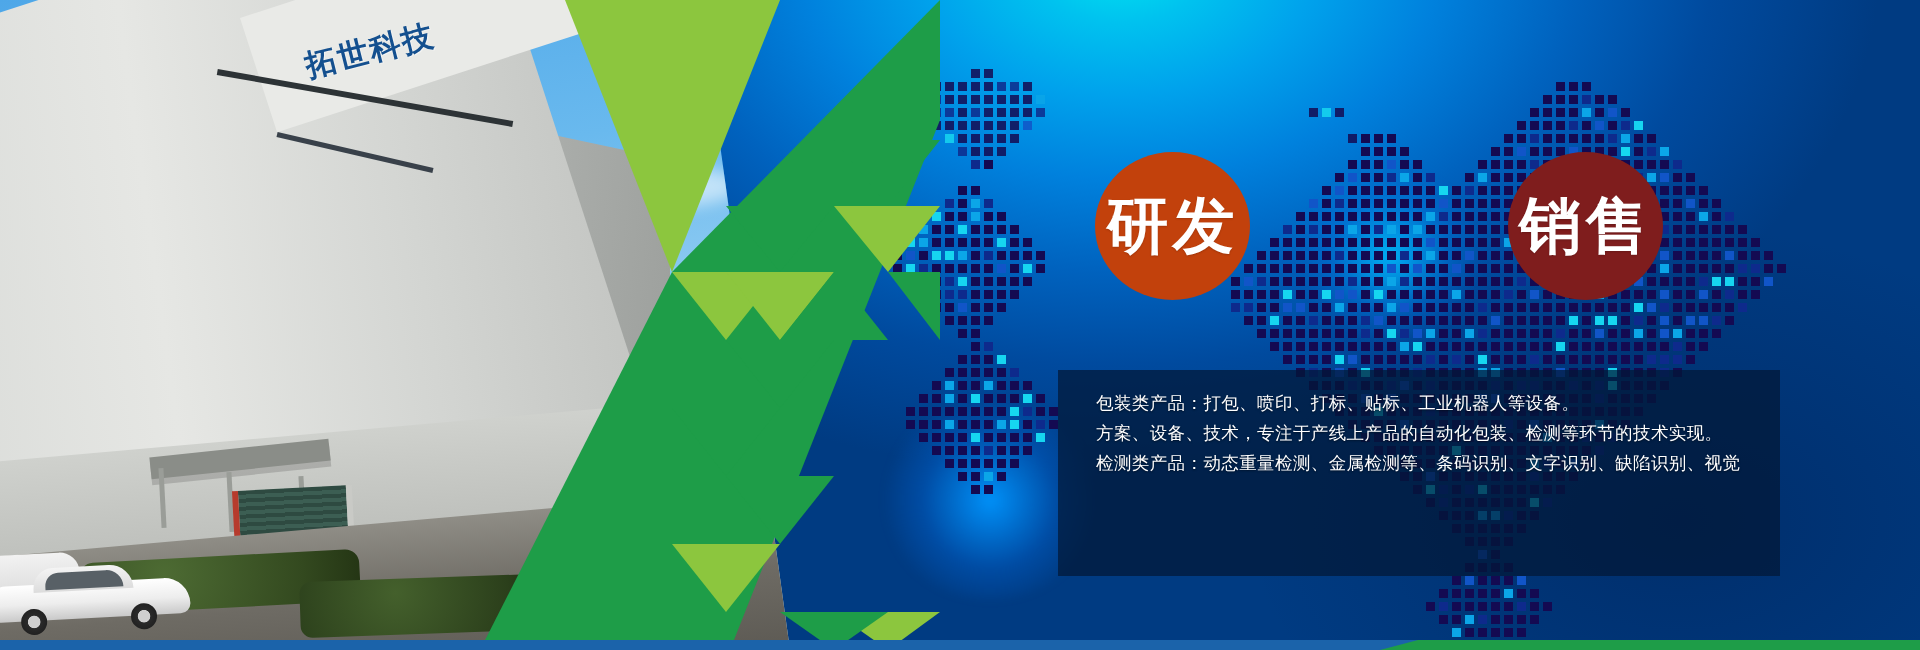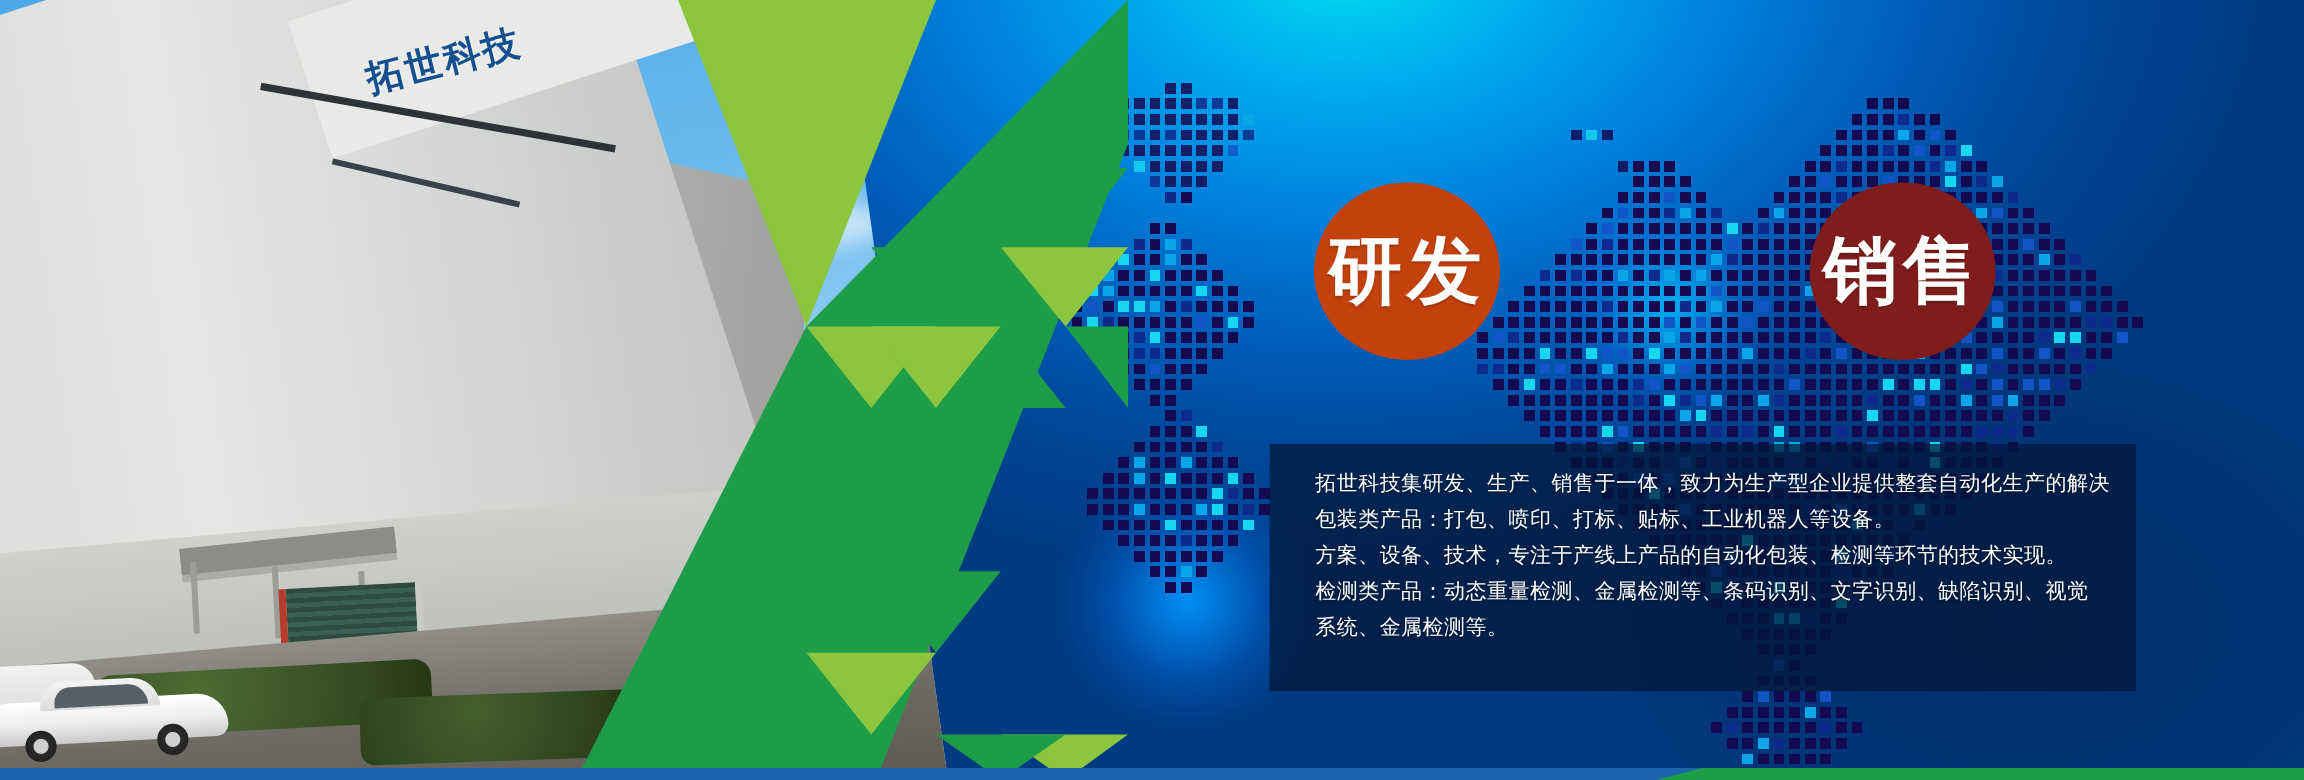--- a/index.html
+++ b/index.html
@@ -1502,25 +1502,23 @@
 
   <div class="circle" id="circle-rd" style="background: #c2410c;">
     <span>研发</span>
   </div>
   <div class="circle" id="circle-sale" style="background: #7f1d1d;">
     <span>销售</span>
   </div>
 
   <div id="info-panel"></div>
   <div id="info-lines">
-    <p>拓世科技集研发、生产、销售于一体，致力为生产型企业提供整套自动化生产的解决</p>
     <p>包装类产品：打包、喷印、打标、贴标、工业机器人等设备。</p>
     <p>方案、设备、技术，专注于产线上产品的自动化包装、检测等环节的技术实现。</p>
     <p>检测类产品：动态重量检测、金属检测等、条码识别、文字识别、缺陷识别、视觉</p>
-    <p>系统、金属检测等。</p>
   </div>
 
   <div id="bottom-band">
     <svg id="bottom-band-green" viewBox="0 0 1920 10" preserveAspectRatio="none">
       <polygon points="1418,0 1920,0 1920,10 1380,10" fill="#1E9D48"></polygon>
     </svg>
   </div>
 
 </div>
 

